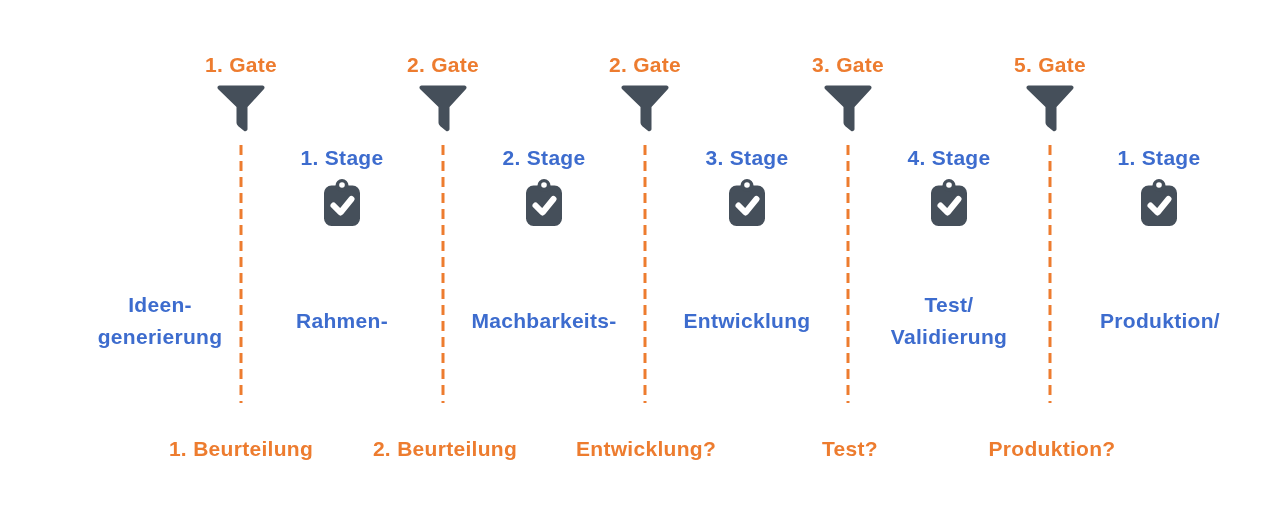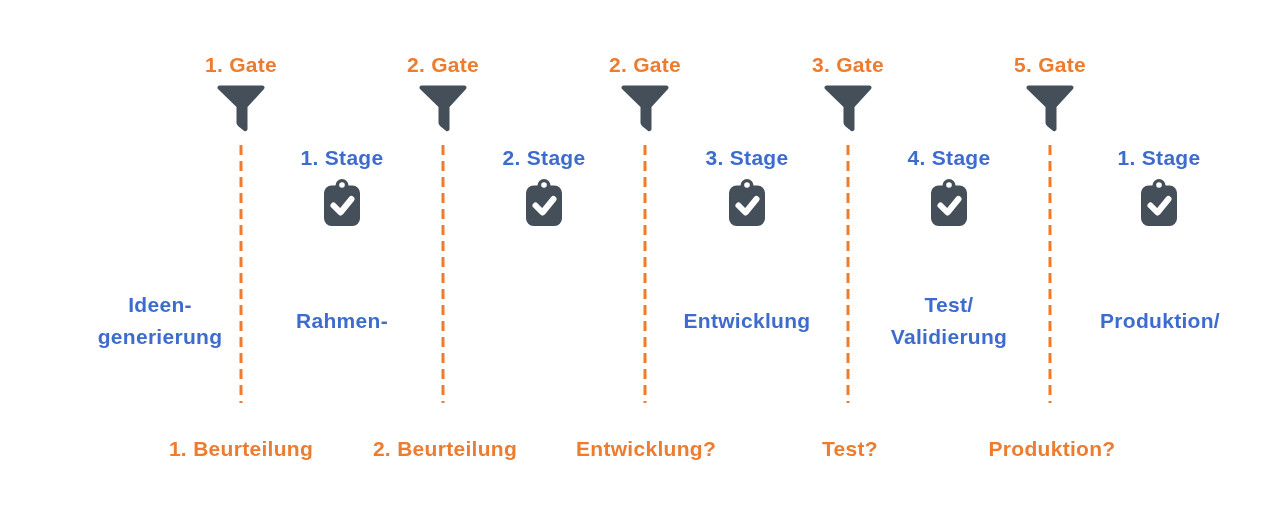--- a/index.html
+++ b/index.html
@@ -149,20 +149,21 @@
       <div>generierung</div>
     </div>
   </div>
   <div class="col" style="left:330px">
     <div class="lbl phase">
       <div>Rahmen-</div>
     </div>
   </div>
   <div class="col" style="left:532px">
     <div class="lbl phase">
+      <div>Machbarkeits-</div>
     </div>
   </div>
   <div class="col" style="left:735px">
     <div class="lbl phase">
       <div>Entwicklung</div>
       <div></div>
     </div>
   </div>
   <div class="col" style="left:937px">
     <div class="lbl phase">

